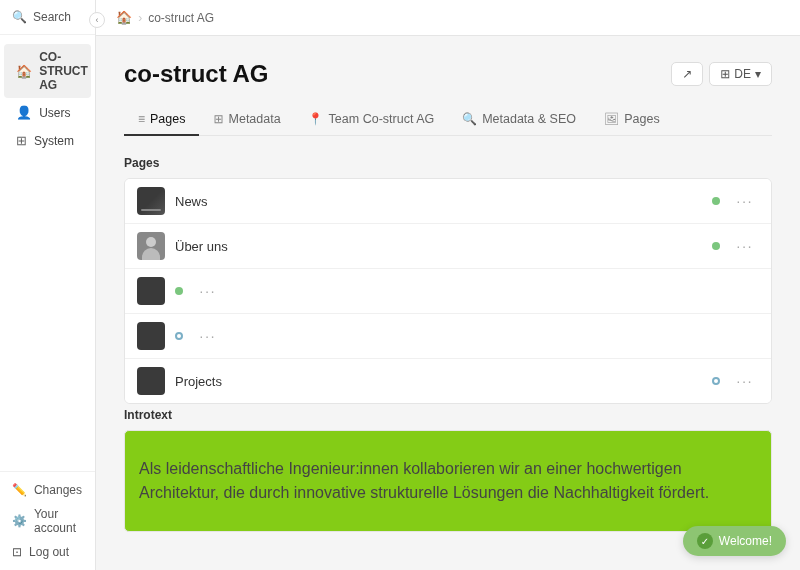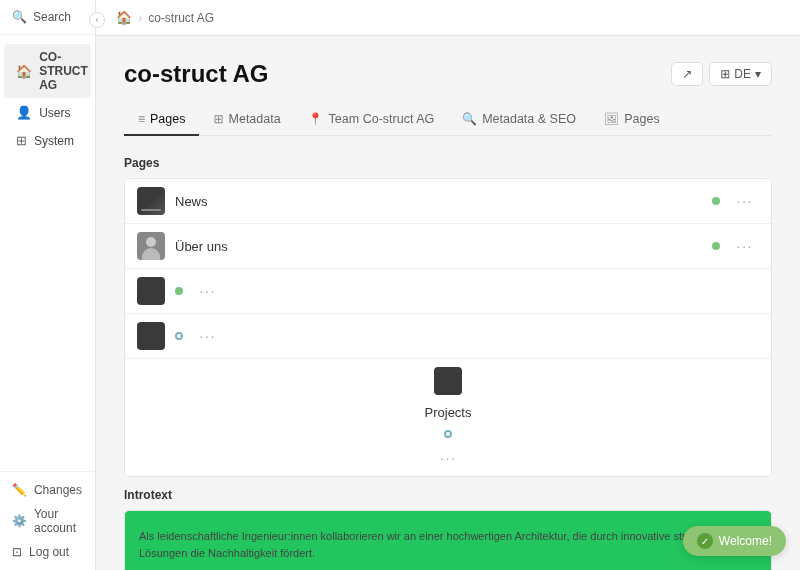--- a/index.html
+++ b/index.html
@@ -165,31 +165,31 @@
       color: #333;
       margin-bottom: 8px;
     }
 
     
     #pages-list {
       border: 1px solid #e5e5e5;
       border-radius: 6px;
       background: #fff;
       overflow: hidden;
-      margin-bottom: 11px;
+      margin-bottom: 4px;
     }
     .page-row {
       display: flex;
       align-items: center;
       padding: 8px 12px;
       border-bottom: 1px solid #f0f0f0;
       gap: 10px;
       background: #fff;
     }
-    .page-row:last-child { border-bottom: none; flex-direction: column; }
+    .page-row:last-child { border-bottom: none; }
     .page-name {
       flex: 1;
       font-size: 13px;
       color: #333;
     }
     .status-dot {
       width: 8px;
       height: 8px;
       border-radius: 50%;
       flex-shrink: 0;
@@ -208,24 +208,24 @@
       border-radius: 3px;
       font-size: 14px;
       letter-spacing: 1px;
     }
 
     
     #introtext-section {}
     #introtext-box {
       border: 1px solid #e5e5e5;
       border-radius: 5px;
-      padding: 17px 14px;
-      font-size: 11px;
+      padding: 26px 14px;
+      font-size: 16px;
       color: #444;
-      background: #22c55e;
+      background: #84cc16;
       line-height: 1.5;
     }
 
     
     #welcome-toast {
       position: fixed;
       bottom: 14px;
       right: 14px;
       background: #8dc572;
       color: #fff;

